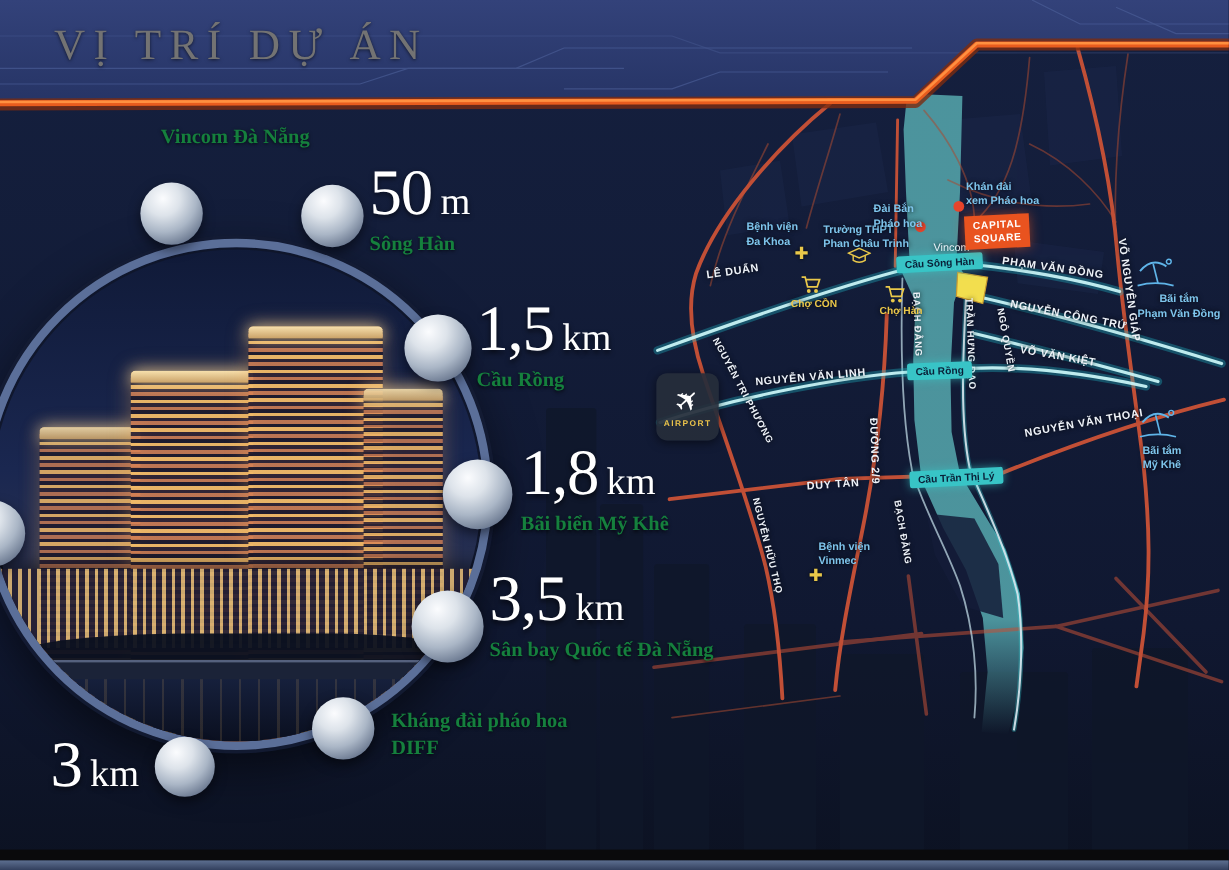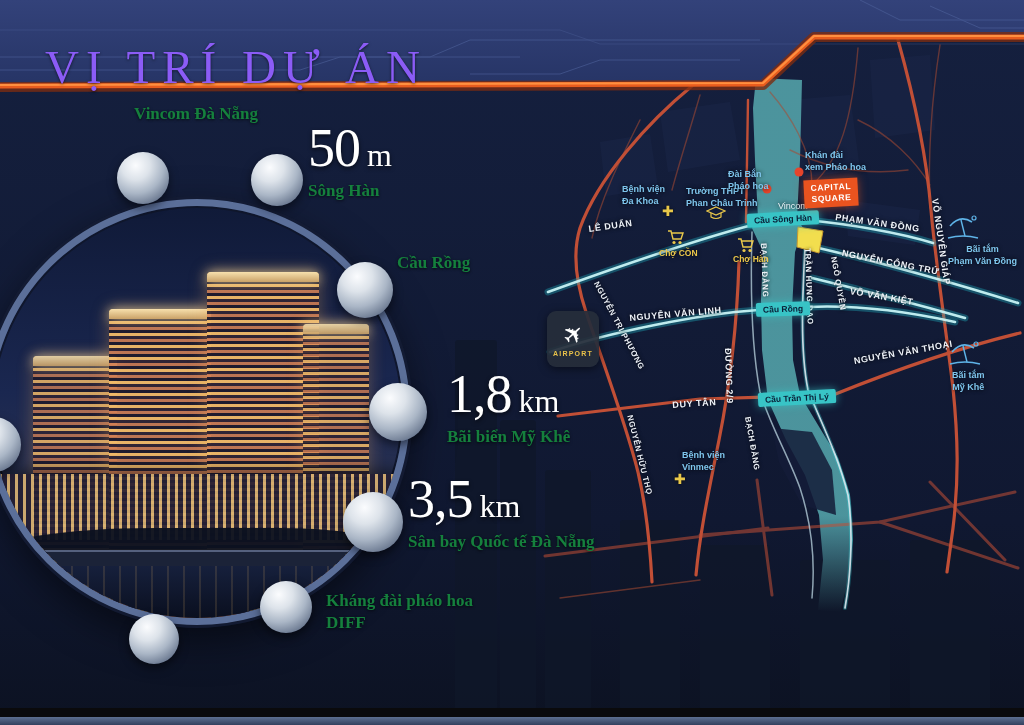--- a/index.html
+++ b/index.html
@@ -6,23 +6,23 @@
   body{
     width:1024px;height:725px;position:relative;overflow:hidden;
     background:#0e1529;
     font-family:"Liberation Sans",sans-serif;
     -webkit-font-smoothing:antialiased;
   }
   
   .title{
     position:absolute;left:45px;top:16px;
     font-family:"Liberation Serif",serif;
-    font-size:47px;color:#8b5cf6;letter-spacing:7px;font-weight:400;
+    font-size:36px;color:#737373;letter-spacing:7px;font-weight:400;
     text-shadow:0 1px 3px rgba(0,0,0,.6);
-    z-index:30;white-space:nowrap;margin-top:24px;
+    z-index:30;white-space:nowrap;
   }
   
   .dist{position:absolute;z-index:40;}
   .dnum{
     font-family:"Liberation Serif",serif;color:#ffffff;
     font-size:54px;line-height:1;font-weight:400;letter-spacing:-1px;
     text-shadow:0 2px 4px rgba(0,0,0,.65);white-space:nowrap;
   }
   .dnum .unit{font-size:32px;margin-left:7px;letter-spacing:0;}
   .dplace{
@@ -249,39 +249,41 @@
 <div class="sphere" style="left:337px;top:262px;width:56px;height:56px;"></div>
 <div class="sphere" style="left:369px;top:383px;width:58px;height:58px;"></div>
 <div class="sphere" style="left:343px;top:492px;width:60px;height:60px;"></div>
 <div class="sphere" style="left:260px;top:581px;width:52px;height:52px;"></div>
 <div class="sphere" style="left:129px;top:614px;width:50px;height:50px;"></div>
 <div class="sphere" style="left:-34px;top:417px;width:55px;height:55px;"></div>
 
 <div class="dist" style="left:152px;top:98px;">
   <div class="dplace" style="margin-left:-18px;"><span>Vincom Đà Nẵng</span></div>
 </div>
-<div class="dist" style="left:308px;top:121px;">
+<div class="dist" style="left:308px;top:133px;">
   <div class="dnum"><span>50</span><span class="unit">m</span></div>
   <div class="dplace"><span>Sông Hàn</span></div>
 </div>
 <div class="dist" style="left:397px;top:247px;">
+  <div class="dnum"><span>1,5</span><span class="unit">km</span></div>
   <div class="dplace"><span>Cầu Rồng</span></div>
 </div>
-<div class="dist" style="left:434px;top:367px;margin-left:13px;">
+<div class="dist" style="left:434px;top:367px;">
   <div class="dnum"><span>1,8</span><span class="unit">km</span></div>
   <div class="dplace"><span>Bãi biển Mỹ Khê</span></div>
 </div>
 <div class="dist" style="left:408px;top:472px;">
   <div class="dnum"><span>3,5</span><span class="unit">km</span></div>
   <div class="dplace"><span>Sân bay Quốc tế Đà Nẵng</span></div>
 </div>
 <div class="dist" style="left:326px;top:585px;">
   <div class="dplace"><span>Kháng đài pháo hoa</span><br><span>DIFF</span></div>
 </div>
 <div class="dist" style="left:42px;top:610px;">
+  <div class="dnum"><span>3</span><span class="unit">km</span></div>
 </div>
 
 <div class="airport">
   <div class="plane">✈</div>
   <div class="alabel">AIRPORT</div>
 </div>
 
 <div class="mstreet" style="left:588px;top:224px;transform:rotate(-8deg);">LÊ DUẨN</div>
 <div class="mstreet" style="left:836px;top:212px;transform:rotate(8deg);">PHẠM VĂN ĐỒNG</div>
 <div class="mstreet" style="left:843px;top:248px;transform:rotate(11deg);">NGUYỄN CÔNG TRỨ</div>

